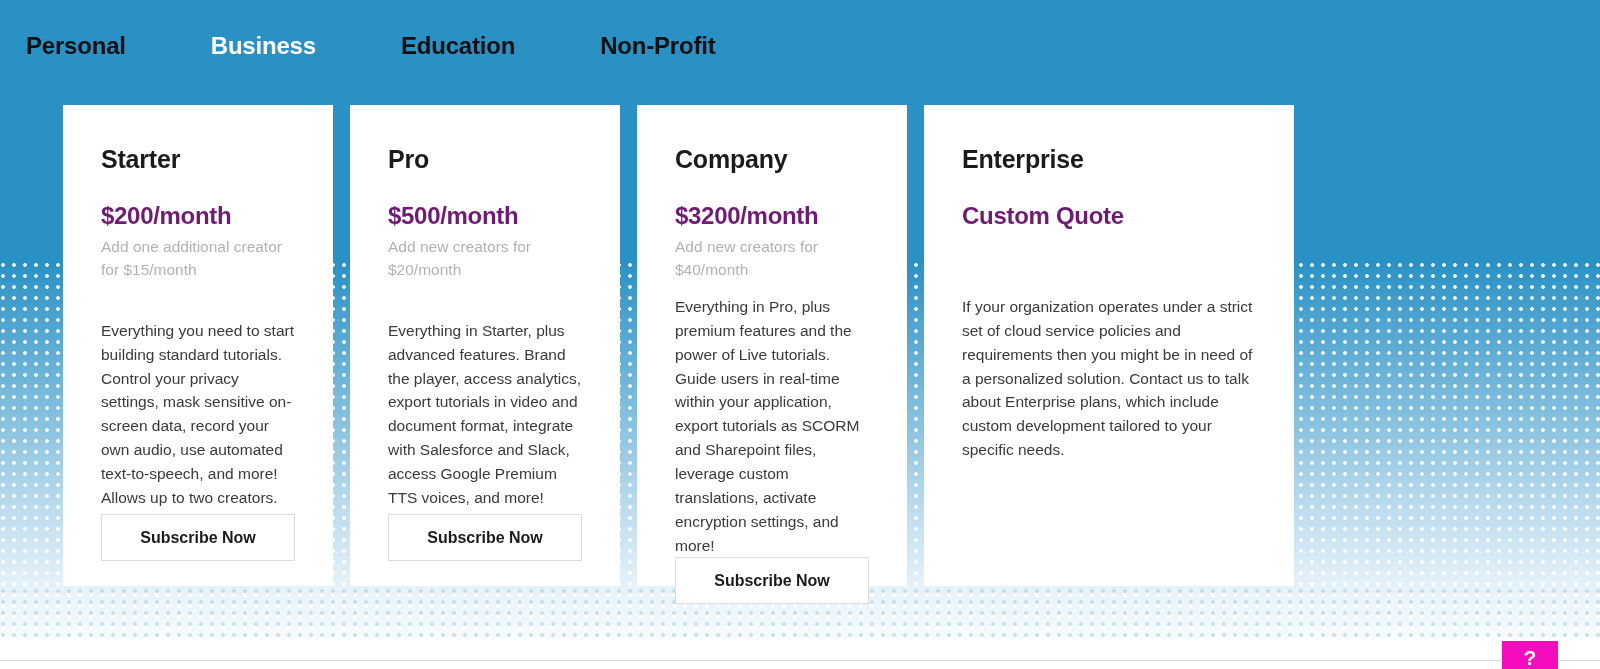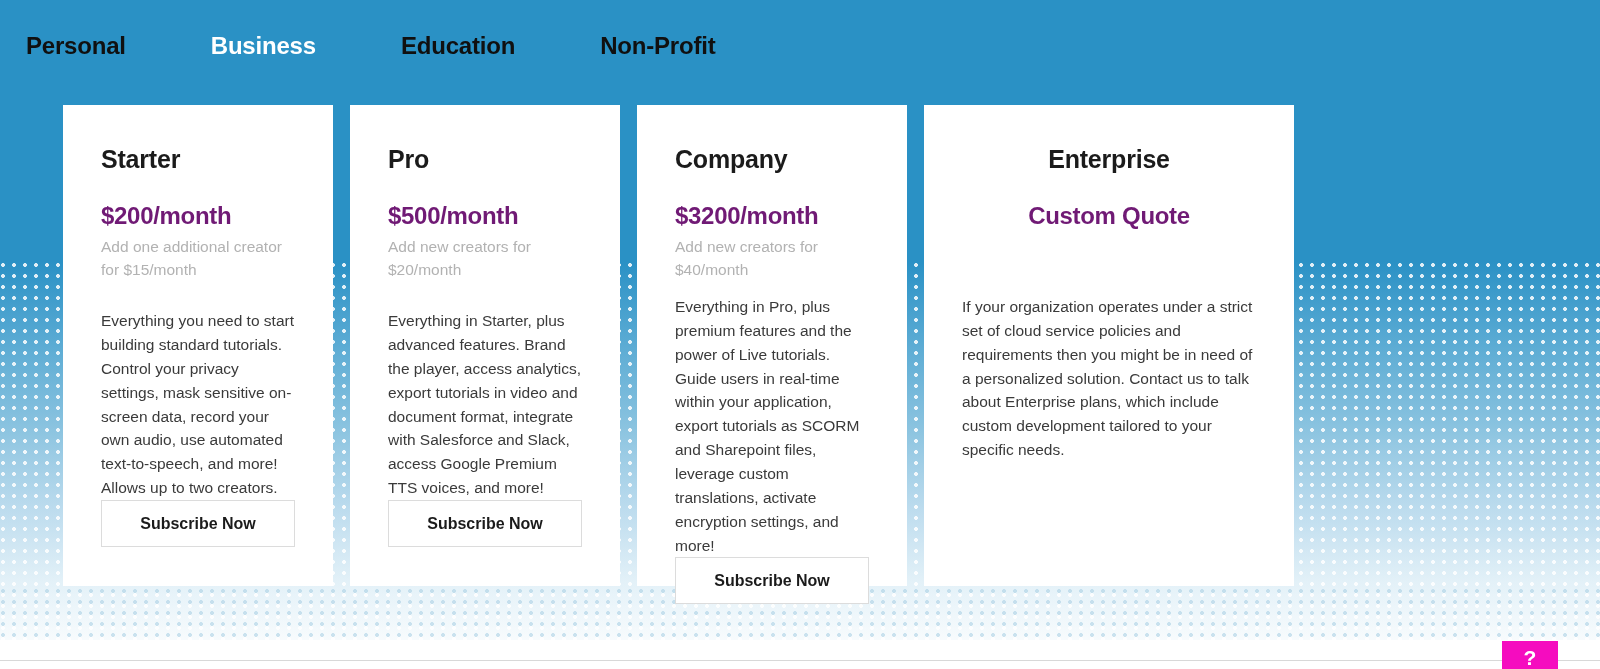--- a/index.html
+++ b/index.html
@@ -71,21 +71,21 @@
   }
   .card {
     width:270px;
     margin-right:17px;
     background:#ffffff;
     position:relative;
     display:flex;
     flex-direction:column;
     padding:40px 38px 0 38px;
   }
-  .card:last-child { margin-right:0; width:370px;align-items:center; }
+  .card:last-child { margin-right:0; width:370px; }
 
   .card-title {
     font-size:25px;
     font-weight:bold;
     color:#1b1b1b;
     letter-spacing:-0.2px;
     margin-bottom:28px;
   }
   .card-price {
     font-size:24px;
@@ -102,21 +102,21 @@
     margin-bottom:16px;
   }
   .card-body {
     font-size:15.5px;
     color:#3a3a3a;
     line-height:1.54;
     margin-top:21px;
   }
   .card-cta-wrap {
     margin-top:auto;
-    padding-bottom:39px;
+    padding-bottom:25px;
   }
   .card-cta {
     display:block;
     width:100%;
     height:47px;
     line-height:45px;
     text-align:center;
     border:1px solid #dcdcdc;
     background:#ffffff;
     color:#1b1b1b;

